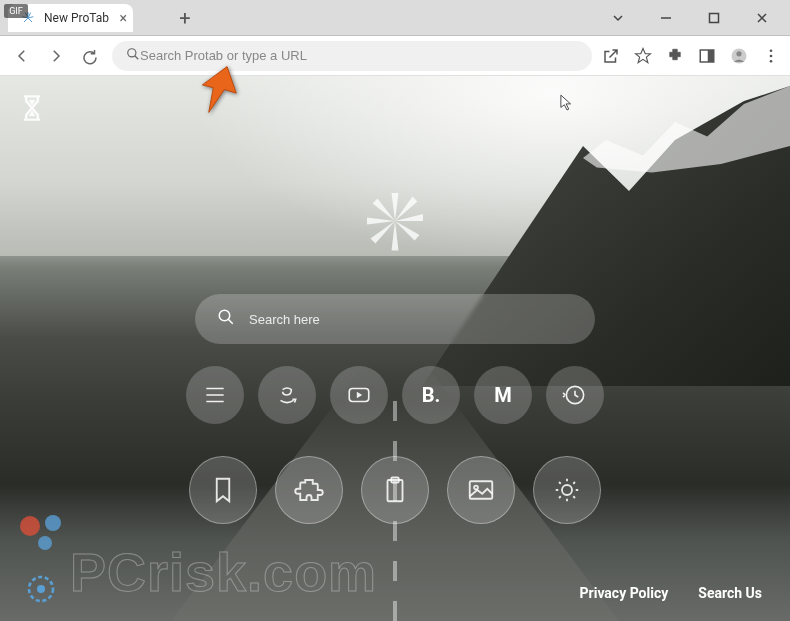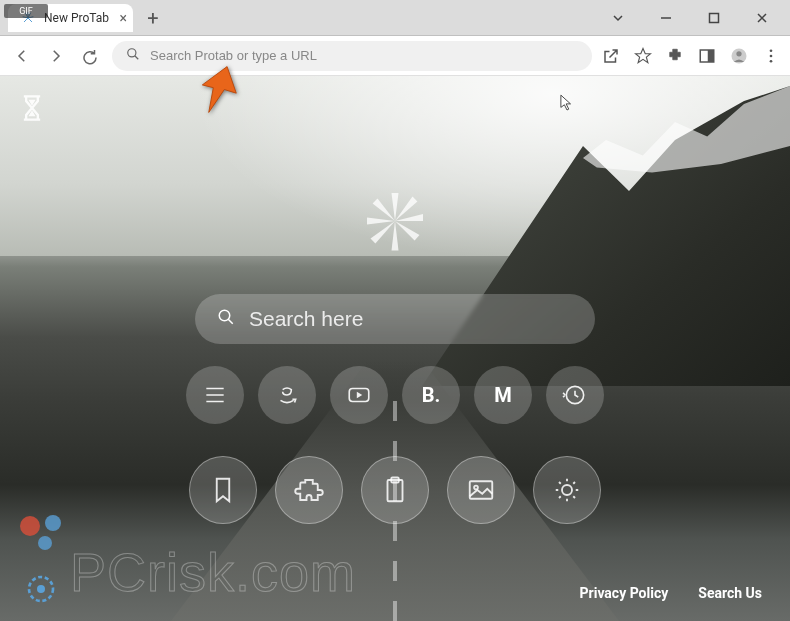--- a/index.html
+++ b/index.html
@@ -1,32 +1,32 @@
 <!DOCTYPE html>
 <html><head>
 <meta charset="utf-8">
 <style>
 * { margin: 0; padding: 0; box-sizing: border-box; }
 body { width: 790px; height: 621px; font-family: -apple-system, BlinkMacSystemFont, "Segoe UI", Roboto, sans-serif; overflow: hidden; background: #fff; position: relative; }
 
 
-.titlebar { height: 36px; background: #dcdcdc; display: flex; align-items: center; padding: 0 8px; border-bottom: 1px solid #c0c0c0; }
+.titlebar { height: 36px; background: #dcdcdc; display: flex; align-items: center; padding: 0 8px; border-bottom: 1px solid #c0c0c0; gap: 32px; }
 .tab { background: #fff; border-radius: 8px 8px 0 0; padding: 6px 24px 6px 12px; display: flex; align-items: center; gap: 8px; position: relative; max-width: 200px; font-size: 12px; color: #333; }
 .tab-favicon { width: 16px; height: 16px; display: flex; align-items: center; justify-content: center; }
 .tab-close { position: absolute; right: 6px; top: 50%; transform: translateY(-50%); font-size: 14px; color: #666; cursor: pointer; }
 .newtab-btn { margin-left: 8px; font-size: 20px; color: #555; cursor: pointer; width: 24px; height: 24px; display: flex; align-items: center; justify-content: center; }
 .window-controls { margin-left: auto; display: flex; gap: 8px; }
 .wc { width: 40px; height: 28px; display: flex; align-items: center; justify-content: center; color: #444; cursor: pointer; }
 .wc svg { width: 12px; height: 12px; }
 
 
 .toolbar { height: 40px; background: #fff; display: flex; align-items: center; padding: 0 10px; gap: 10px; border-bottom: 1px solid #e0e0e0; }
 .nav-btn { width: 24px; height: 24px; display: flex; align-items: center; justify-content: center; color: #666; cursor: pointer; }
 .nav-btn svg { width: 18px; height: 18px; }
-.address-bar { flex: 1; height: 30px; background: #f0f0f0; border-radius: 15px; display: flex; align-items: center; padding: 0 14px; gap: 10px; }
+.address-bar { flex: 1; height: 30px; background: #f0f0f0; border-radius: 15px; display: flex; align-items: center; padding: 0 14px; gap: 0; }
 .address-bar input { flex: 1; border: none; background: transparent; outline: none; font-size: 13px; color: #333; }
 .address-bar input::placeholder { color: #888; }
 .search-ico { color: #666; }
 .tool-icons { display: flex; gap: 14px; align-items: center; }
 .tool-ico { width: 18px; height: 18px; color: #555; cursor: pointer; display: flex; align-items: center; justify-content: center; }
 
 
 .content { position: relative; height: 545px; overflow: hidden; }
 .bg { position: absolute; inset: 0; background: linear-gradient(180deg, #e8e8e6 0%, #d8d9d6 18%, #c4c6c2 28%, #7a7f78 35%, #4a4c48 48%, #3a3c38 60%, #2a2c28 75%, #4f5350 85%, #686b68 100%); }
 .sky { position: absolute; top: 0; left: 0; right: 0; height: 180px; background: radial-gradient(ellipse 600px 280px at 70% 10%, rgba(255,255,255,0.85) 0%, transparent 60%), linear-gradient(180deg, #e6e8e4 0%, #d2d5d0 60%, #b8bcb5 100%); }
@@ -35,21 +35,21 @@
 .road { position: absolute; bottom: 0; left: 50%; transform: translateX(-50%); width: 700px; height: 260px; background: linear-gradient(180deg, transparent 0%, #3a3c38 15%, #585a56 50%, #6c6e6a 100%); clip-path: polygon(46% 0%, 54% 0%, 82% 100%, 18% 100%); opacity: 0.85; }
 .road-line { position: absolute; bottom: 0; left: 50%; transform: translateX(-50%); width: 4px; height: 220px; background: repeating-linear-gradient(180deg, rgba(255,255,255,0.6) 0 20px, transparent 20px 40px); opacity: 0.7; }
 
 
 .sunrays { position: absolute; top: 110px; left: 50%; transform: translateX(-50%); width: 70px; height: 70px; }
 .sunrays svg { width: 100%; height: 100%; opacity: 0.9; }
 
 .hourglass { position: absolute; top: 18px; left: 18px; width: 28px; height: 28px; color: #fff; opacity: 0.9; }
 
 .search-box { position: absolute; top: 218px; left: 50%; transform: translateX(-50%); width: 400px; height: 50px; background: rgba(255,255,255,0.22); border-radius: 25px; display: flex; align-items: center; padding: 0 22px; gap: 14px; backdrop-filter: blur(2px); }
-.search-box input { flex: 1; border: none; background: transparent; outline: none; font-size: 21px; color: #0c4a6e; }
+.search-box input { flex: 1; border: none; background: transparent; outline: none; font-size: 13px; color: #0c4a6e; }
 .search-box input::placeholder { color: rgba(255,255,255,0.85); }
 
 .row1 { position: absolute; top: 290px; left: 50%; transform: translateX(-50%); display: flex; gap: 14px; }
 .row2 { position: absolute; top: 380px; left: 50%; transform: translateX(-50%); display: flex; gap: 18px; }
 .circle { width: 58px; height: 58px; border-radius: 50%; background: rgba(255,255,255,0.2); display: flex; align-items: center; justify-content: center; color: rgba(255,255,255,0.9); cursor: pointer; }
 .circle2 { width: 68px; height: 68px; border-radius: 50%; background: rgba(255,255,255,0.18); border: 1px solid rgba(255,255,255,0.35); display: flex; align-items: center; justify-content: center; color: rgba(255,255,255,0.85); cursor: pointer; }
 .circle svg, .circle2 svg { width: 26px; height: 26px; stroke: currentColor; fill: none; stroke-width: 1.5; }
 .circle2 svg { width: 30px; height: 30px; }
 
 .footer-links { position: absolute; bottom: 20px; right: 28px; display: flex; gap: 30px; }
@@ -57,25 +57,25 @@
 
 
 .arrow-annotation { position: absolute; top: 62px; left: 195px; width: 55px; height: 55px; pointer-events: none; z-index: 100; }
 .arrow-annotation svg { width: 100%; height: 100%; filter: drop-shadow(1px 1px 2px rgba(0,0,0,0.5)); }
 
 
 .cursor { position: absolute; top: 18px; left: 560px; color: #333; pointer-events: none; z-index: 100; }
 .cursor svg { width: 14px; height: 18px; }
 
 
-.watermark { position: absolute; bottom: 18px; left: 70px; font-family: Arial, sans-serif; font-size: 54px; font-weight: normal; letter-spacing: 1px; color: transparent; -webkit-text-stroke: 1px rgba(255,255,255,0.5); opacity: 0.6; pointer-events: none; }
+.watermark { position: absolute; bottom: 18px; left: 70px; font-family: Arial, sans-serif; font-size: 54px; font-weight: bold; letter-spacing: 1px; color: transparent; -webkit-text-stroke: 1px rgba(255,255,255,0.5); opacity: 0.6; pointer-events: none; }
 .watermark-dots { position: absolute; bottom: 60px; left: 15px; width: 60px; height: 50px; }
 .watermark-gear { position: absolute; bottom: 16px; left: 25px; width: 32px; height: 32px; color: #5a9fd4; }
 
-.gif-badge { position: absolute; top: 4px; left: 4px; width: 44px; height: 14px; background: #222; color: #fff; font-size: 9px; display: flex; align-items: center; justify-content: center; border-radius: 2px; z-index: 200; opacity: 0.6; }
+.gif-badge { position: absolute; top: 4px; left: 4px; width: 24px; height: 14px; background: #222; color: #fff; font-size: 9px; display: flex; align-items: center; justify-content: center; border-radius: 2px; z-index: 200; opacity: 0.6; }
 </style>
 </head>
 <body>
 
 <div class="gif-badge">GIF</div>
 
 <div class="titlebar">
   <div class="tab">
     <span class="tab-favicon">
       <svg viewBox="0 0 24 24">

